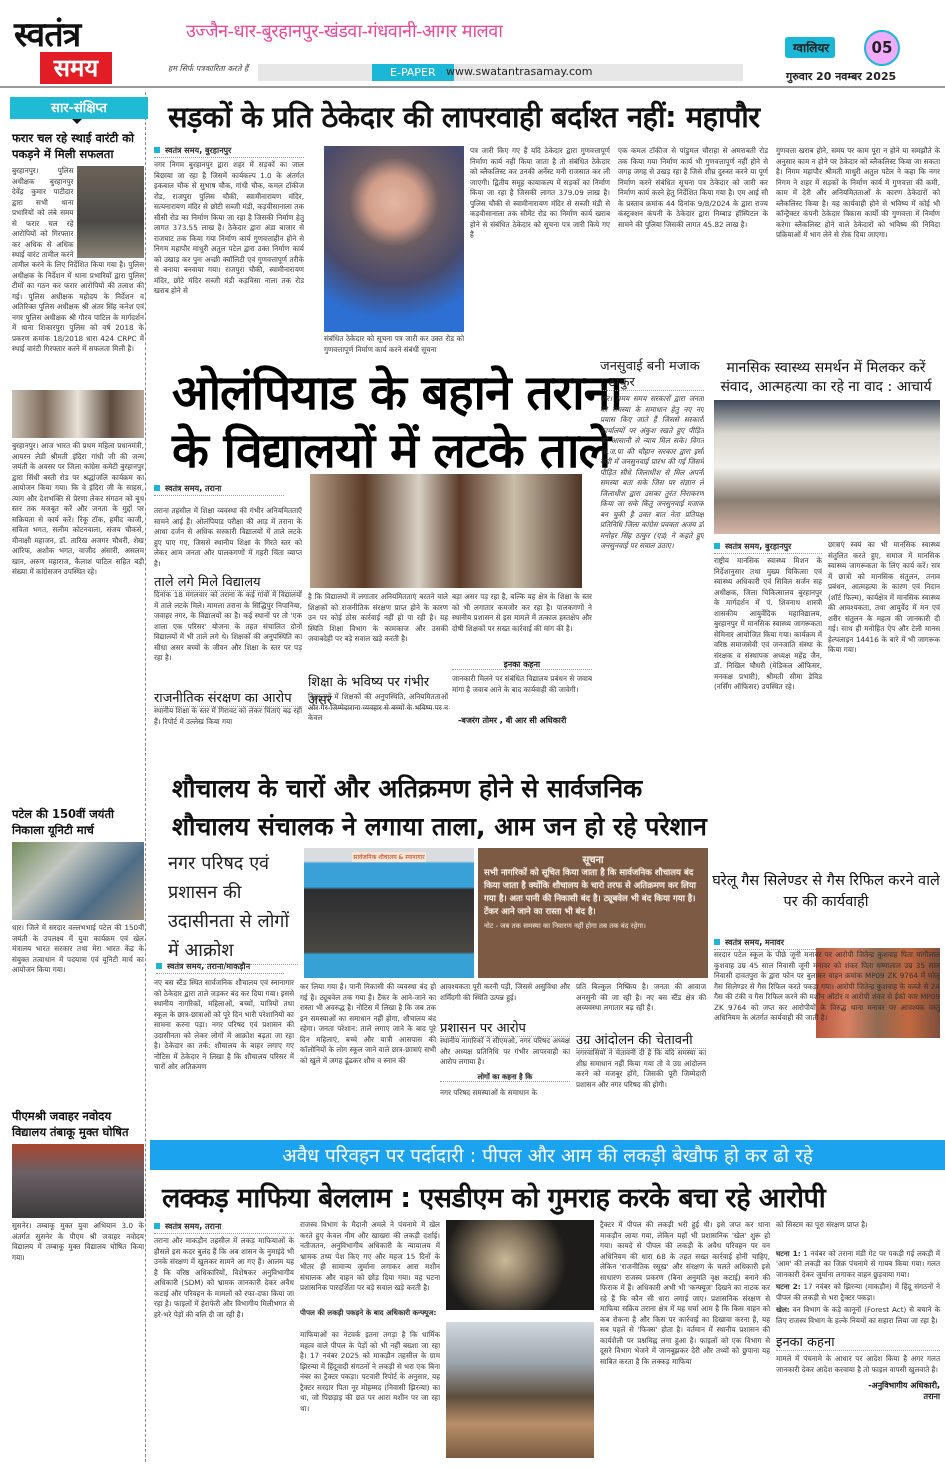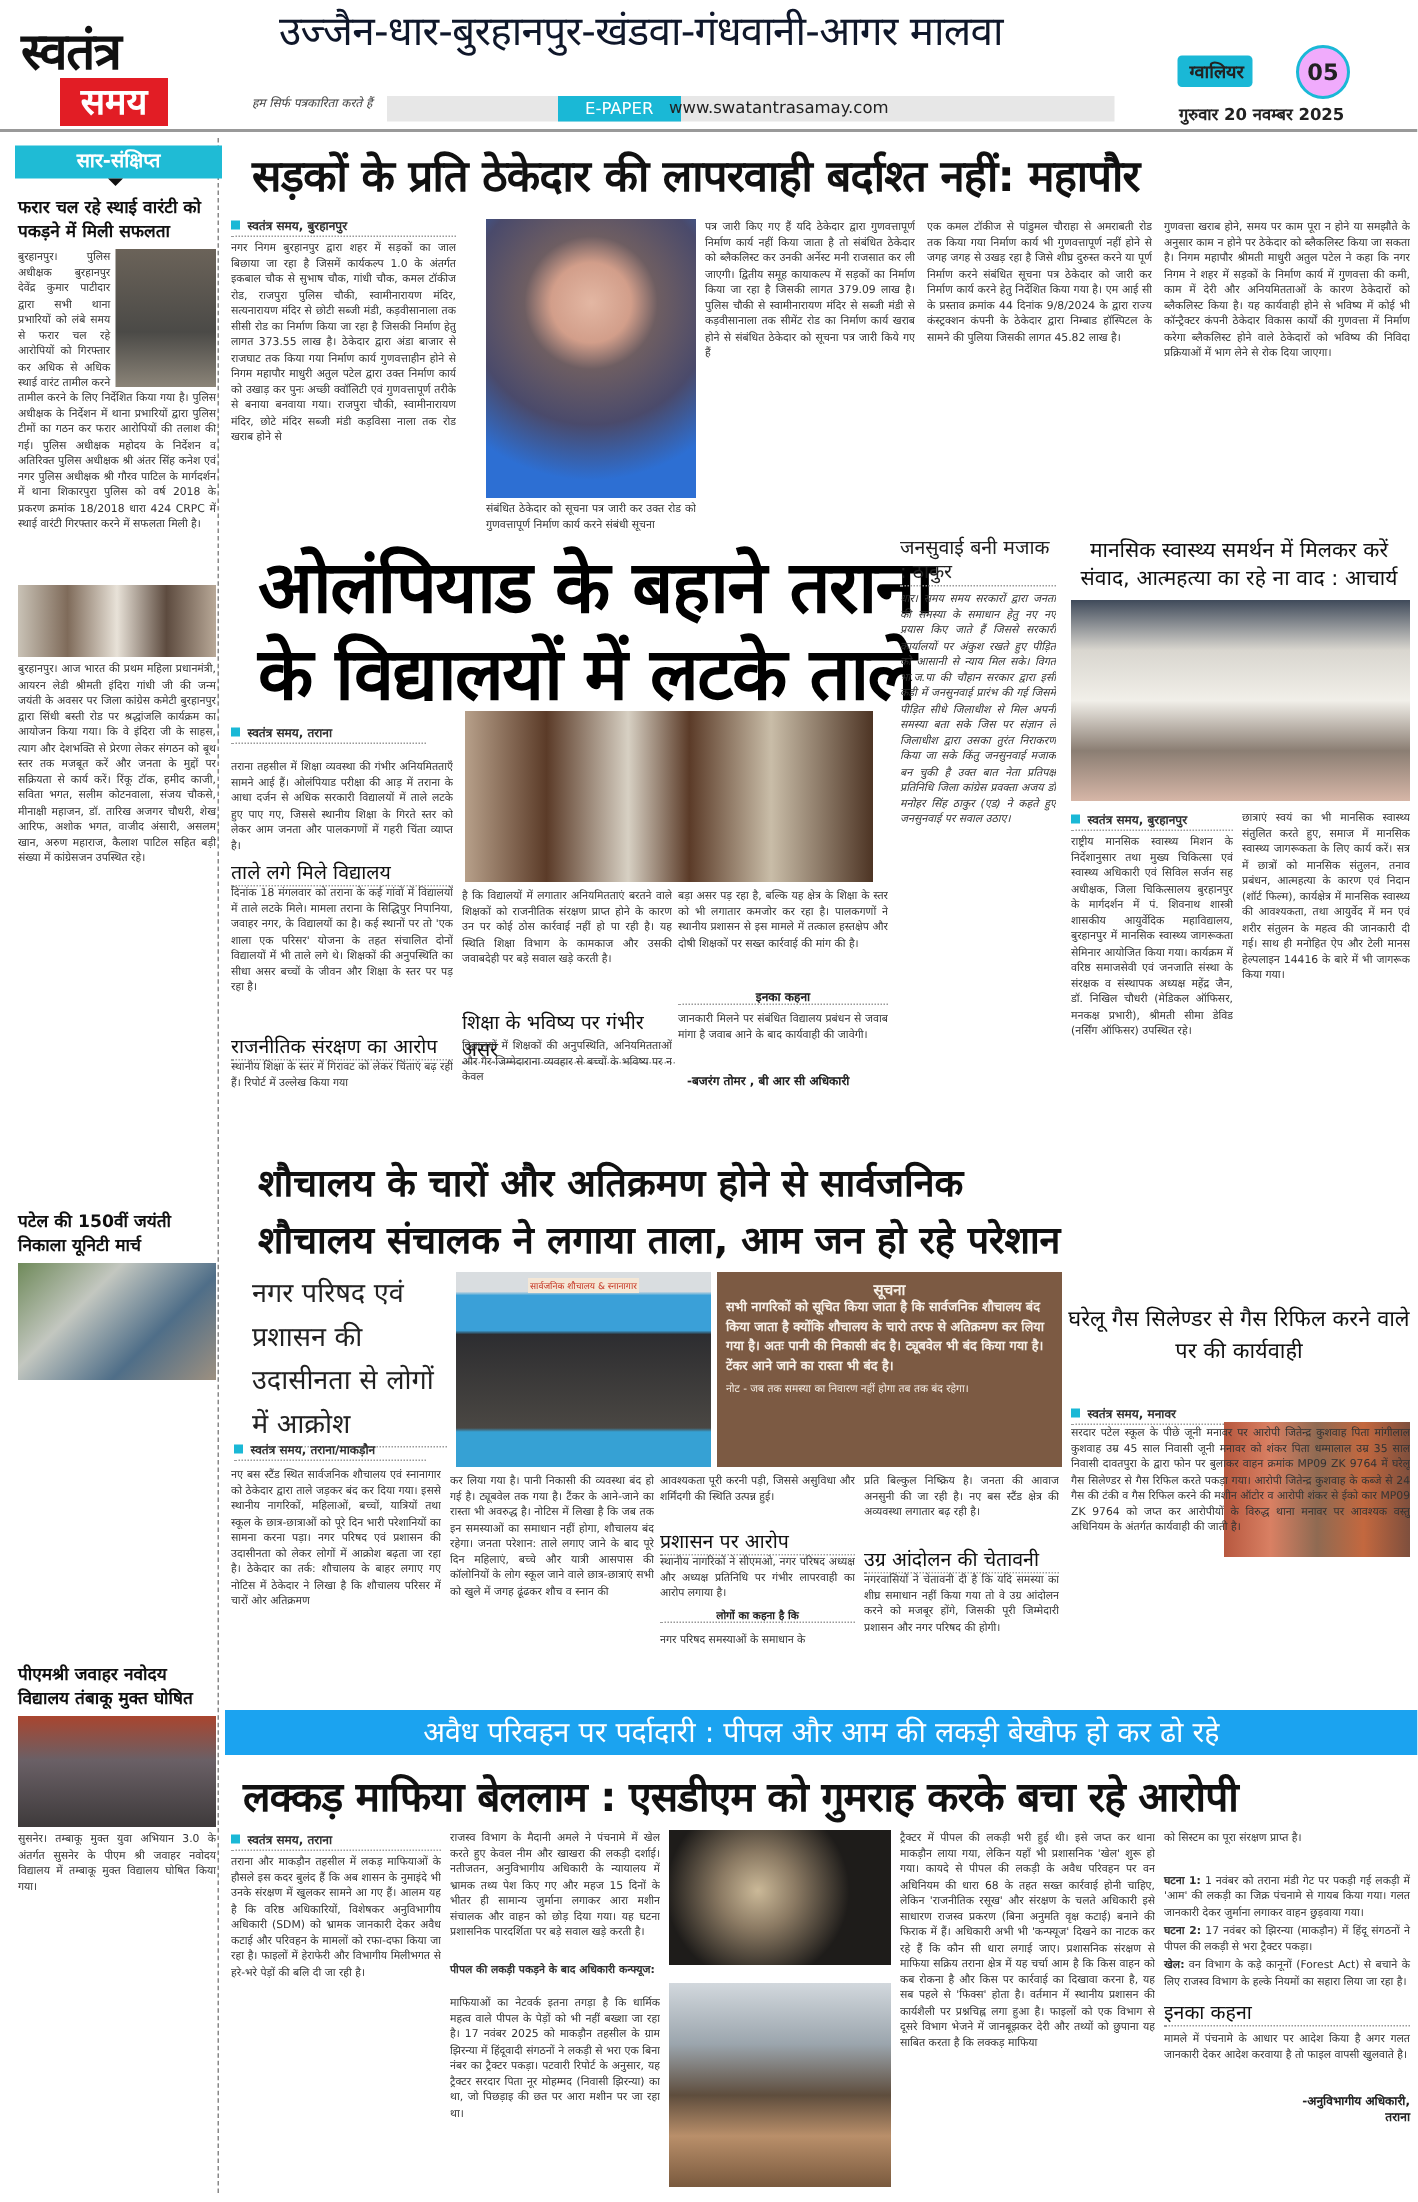--- a/index.html
+++ b/index.html
@@ -1,21 +1,21 @@
 <!DOCTYPE html>
 <html><head>
 <meta charset="utf-8">
 <style>
 *{box-sizing:border-box;margin:0;padding:0}
 body{width:945px;height:1468px;background:#fff;font-family:"DejaVu Sans",sans-serif;color:#222;position:relative;overflow:hidden}
 .abs{position:absolute}
 .masthead{left:0;top:0;width:945px;height:88px;border-bottom:2px solid #999}
 .logo-top{left:14px;top:10px;font-family:"DejaVu Serif",serif;font-weight:bold;font-size:34px;color:#111;letter-spacing:-1px}
 .logo-bot{left:40px;top:52px;width:72px;height:32px;background:#e21d25;color:#fff;font-weight:bold;font-size:24px;text-align:center;line-height:32px}
-.region{left:186px;top:1px;font-size:27px;color:#0f172a;letter-spacing:-0.5px}
+.region{left:186px;top:18px;font-size:18px;color:#ec4899;letter-spacing:-0.5px}
 .tagline{left:168px;top:62px;font-size:8px;color:#444;font-style:italic}
 .strip{left:258px;top:64px;width:485px;height:17px;background:#e7e7e7}
 .epaper{left:372px;top:64px;background:#1ab8d6;color:#fff;font-size:11px;padding:1px 18px;height:17px;line-height:15px}
 .url{left:446px;top:65px;font-size:11px;color:#222}
 .city{left:785px;top:37px;background:#1ab8d6;color:#222;font-size:12px;font-weight:bold;padding:2px 6px 2px 8px;border-radius:3px}
 .pgno{left:864px;top:30px;width:36px;height:36px;border-radius:50%;background:#f0abfc;border:2px solid #1ab8d6;text-align:center;line-height:32px;font-weight:bold;font-size:15px}
 .date{left:786px;top:68px;font-size:11px;font-weight:bold;color:#222}
 .sidebar{left:6px;top:92px;width:140px;height:1370px;border-right:1px dashed #888}
 .sar{left:10px;top:97px;width:138px;height:22px;background:#1fbbd5;color:#fff;text-align:center;font-size:13px;font-weight:bold;line-height:22px}
 .side-h{font-size:11.5px;font-weight:bold;color:#111;line-height:16px}
@@ -57,20 +57,21 @@
 </div>
 
 <div class="abs" style="left:12px;top:386px;width:132px">
   <div class="photo" style="width:132px;height:48px;margin-top:4px;background:linear-gradient(90deg,#c9c2b6,#7f6b5a,#e8e2d8,#5d4b3f,#b8a897)"></div>
   <div class="body-txt" style="height:232px;overflow:hidden;margin-top:3px">बुरहानपुर। आज भारत की प्रथम महिला प्रधानमंत्री, आयरन लेडी श्रीमती इंदिरा गांधी जी की जन्म जयंती के अवसर पर जिला कांग्रेस कमेटी बुरहानपुर द्वारा सिंधी बस्ती रोड पर श्रद्धांजलि कार्यक्रम का आयोजन किया गया। कि वे इंदिरा जी के साहस, त्याग और देशभक्ति से प्रेरणा लेकर संगठन को बूथ स्तर तक मजबूत करें और जनता के मुद्दों पर सक्रियता से कार्य करें। रिंकू टॉक, हमीद काजी, सविता भगत, सलीम कोटनवाला, संजय चौकसे, मीनाक्षी महाजन, डॉ. तारिख अजगर चौधरी, शेख आरिफ, अशोक भगत, वाजीद अंसारी, असलम खान, अरुण महाराज, कैलाश पाटिल सहित बड़ी संख्या में कांग्रेसजन उपस्थित रहे।</div>
 </div>
 
 <div class="abs" style="left:12px;top:806px;width:132px">
   <div class="side-h">पटेल की 150वीं जयंती निकाला यूनिटी मार्च</div>
   <div class="photo" style="width:132px;height:78px;margin-top:4px;background:linear-gradient(135deg,#6f8a5a,#c3c7c0,#4f6e88,#9d9080)"></div>
+  <div class="body-txt" style="height:180px;overflow:hidden;margin-top:3px">धार। जिले में सरदार वल्लभभाई पटेल की 150वीं जयंती के उपलक्ष्य में युवा कार्यक्रम एवं खेल मंत्रालय भारत सरकार तथा मेरा भारत केंद्र के संयुक्त तत्वाधान में पदयात्रा एवं यूनिटी मार्च का आयोजन किया गया।</div>
 </div>
 
 <div class="abs" style="left:12px;top:1108px;width:132px">
   <div class="side-h">पीएमश्री जवाहर नवोदय विद्यालय तंबाकू मुक्त घोषित</div>
   <div class="photo" style="width:132px;height:74px;margin-top:4px;background:linear-gradient(#a9452f,#6a6066 40%,#3e3a3b)"></div>
   <div class="body-txt" style="height:220px;overflow:hidden;margin-top:3px">सुसनेर। तम्बाकू मुक्त युवा अभियान 3.0 के अंतर्गत सुसनेर के पीएम श्री जवाहर नवोदय विद्यालय में तम्बाकू मुक्त विद्यालय घोषित किया गया।</div>
 </div>
 
 <div class="abs h-main" style="left:168px;top:96px;font-size:29px">सड़कों के प्रति ठेकेदार की लापरवाही बर्दाश्त नहीं: महापौर</div>
 <div class="abs byline" style="left:154px;top:144px;width:150px">स्वतंत्र समय, बुरहानपुर</div>
@@ -145,19 +146,19 @@
 <div class="abs photo" style="left:446px;top:1220px;width:148px;height:90px;background:radial-gradient(circle at 40% 45%,#cbb998 0,#8b7a63 25%,#1e1c1a 60%)"></div>
 <div class="abs photo" style="left:446px;top:1322px;width:148px;height:136px;background:linear-gradient(#d2d8dd 0,#9ba5ad 30%,#5e4d3d 55%,#b98f6a 75%,#7a5a3e)"></div>
 <div class="abs body-txt" style="left:600px;top:1220px;width:170px;height:240px;overflow:hidden">ट्रैक्टर में पीपल की लकड़ी भरी हुई थी। इसे जप्त कर थाना माकड़ौन लाया गया, लेकिन यहाँ भी प्रशासनिक 'खेल' शुरू हो गया। कायदे से पीपल की लकड़ी के अवैध परिवहन पर वन अधिनियम की धारा 68 के तहत सख्त कार्रवाई होनी चाहिए, लेकिन 'राजनीतिक रसूख' और संरक्षण के चलते अधिकारी इसे साधारण राजस्व प्रकरण (बिना अनुमति वृक्ष कटाई) बनाने की फिराक में हैं। अधिकारी अभी भी 'कन्फ्यूज' दिखने का नाटक कर रहे हैं कि कौन सी धारा लगाई जाए। प्रशासनिक संरक्षण से माफिया सक्रिय तराना क्षेत्र में यह चर्चा आम है कि किस वाहन को कब रोकना है और किस पर कार्रवाई का दिखावा करना है, यह सब पहले से 'फिक्स' होता है। वर्तमान में स्थानीय प्रशासन की कार्यशैली पर प्रश्नचिह्न लगा हुआ है। फाइलों को एक विभाग से दूसरे विभाग भेजने में जानबूझकर देरी और तथ्यों को छुपाना यह साबित करता है कि लक्कड़ माफिया</div>
 <div class="abs" style="left:776px;top:1220px;width:164px">
   <div class="body-txt">को सिस्टम का पूरा संरक्षण प्राप्त है।</div>
   <div class="body-txt" style="margin-top:18px"><b>घटना 1:</b> <span>1 नवंबर को तराना मंडी गेट पर पकड़ी गई लकड़ी में 'आम' की लकड़ी का जिक्र पंचनामे से गायब किया गया। गलत जानकारी देकर जुर्माना लगाकर वाहन छुड़वाया गया।</span></div>
   <div class="body-txt" style="margin-top:2px"><b>घटना 2:</b> <span>17 नवंबर को झिरन्या (माकड़ौन) में हिंदू संगठनों ने पीपल की लकड़ी से भरा ट्रैक्टर पकड़ा।</span></div>
   <div class="body-txt" style="margin-top:2px"><b>खेल:</b> <span>वन विभाग के कड़े कानूनों (Forest Act) से बचाने के लिए राजस्व विभाग के हल्के नियमों का सहारा लिया जा रहा है।</span></div>
   <div class="sub-h" style="margin-top:6px">इनका कहना</div>
   <div class="body-txt" style="margin-top:3px">मामले में पंचनामे के आधार पर आदेश किया है अगर गलत जानकारी देकर आदेश करवाया है तो फाइल वापसी खुलवाते है।</div>
-  <div style="text-align:right;font-size:8px;font-weight:bold;margin-top:19px">-अनुविभागीय अधिकारी,</div>
+  <div style="text-align:right;font-size:8px;font-weight:bold;margin-top:4px">-अनुविभागीय अधिकारी,</div>
   <div style="text-align:right;font-size:8px;font-weight:bold">तराना</div>
 </div>
 
 <div class="abs" style="left:620px;top:1458px">
   
 </div>
 
 </body></html>

